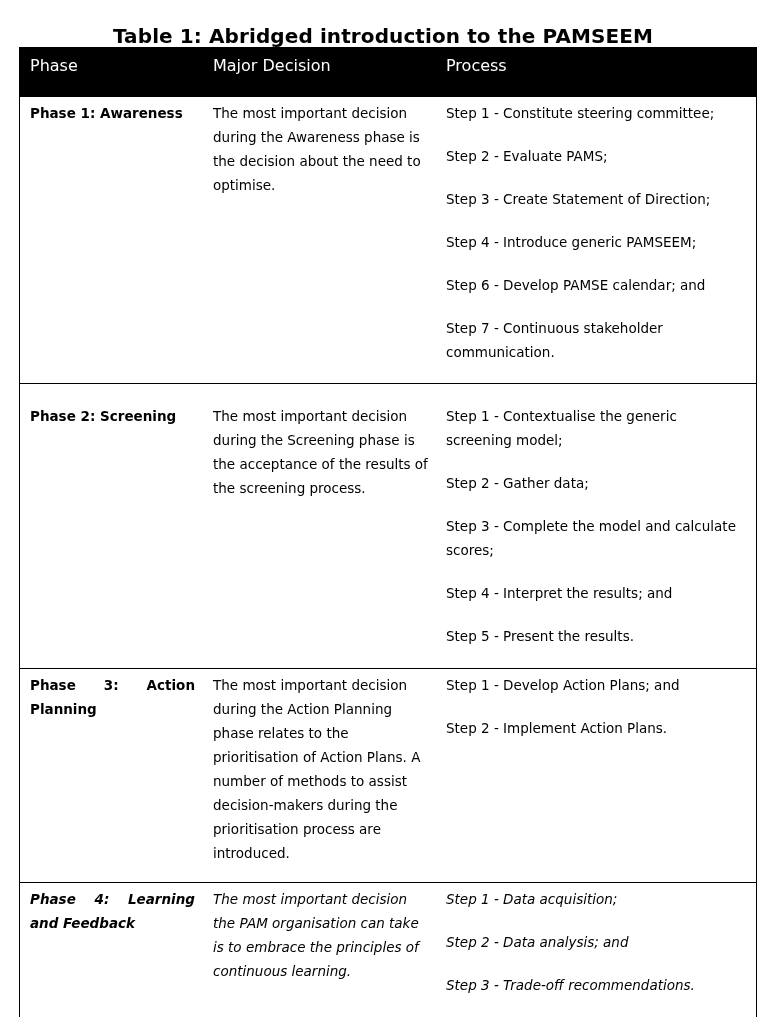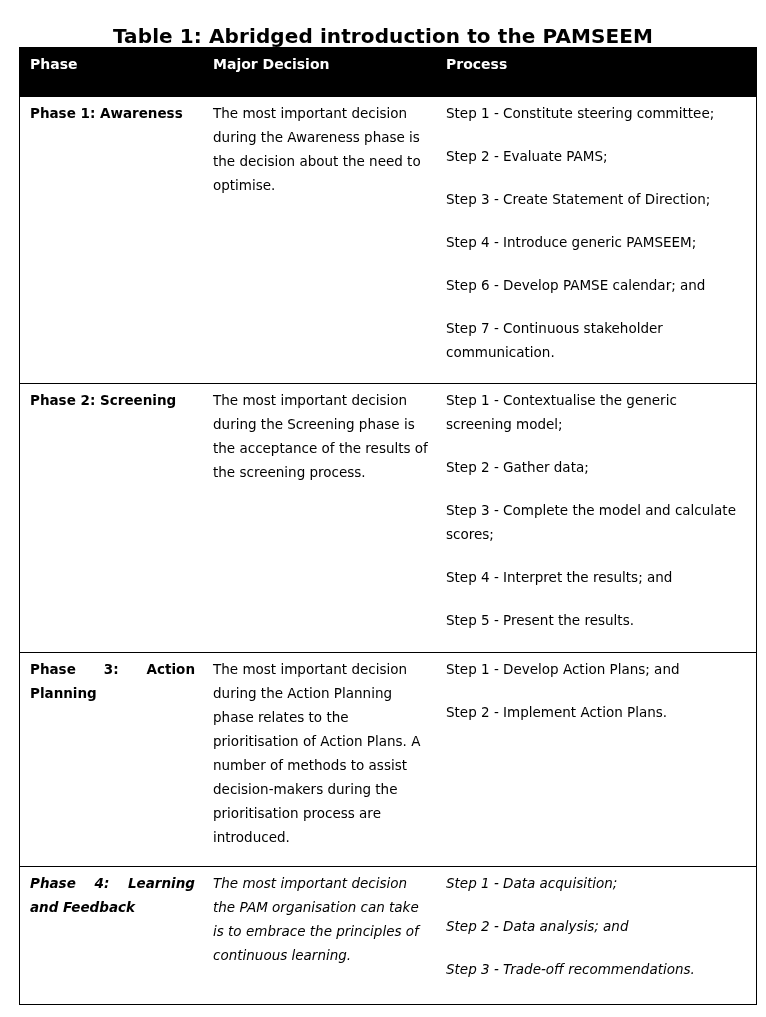--- a/index.html
+++ b/index.html
@@ -32,22 +32,22 @@
       width: 738px;
       border-left: 1px solid #000;
       border-right: 1px solid #000;
       box-sizing: border-box;
     }
     .thead {
       background: #000;
       color: #fff;
       height: 50px;
       display: flex;
-      font-weight: bold;
-      font-size: 14px;
+      font-weight: normal;
+      font-size: 16px;
     }
     .thead .th {
       padding-top: 9px;
       box-sizing: border-box;
     }
     .col1 { width: 183px; padding-left: 10px; box-sizing: border-box; }
     .col2 { width: 234px; padding-left: 10px; box-sizing: border-box; }
     .col3 { flex: 1; padding-left: 9px; padding-right: 20px; box-sizing: border-box; }
     .row {
       display: flex;
@@ -60,21 +60,21 @@
     .phase-label {
       font-weight: bold;
       text-align: justify;
       text-align-last: left;
       padding-right: 8px;
     }
     .decision { padding-right: 6px; }
     .step { margin: 0 0 19px 0; }
     .step:last-child { margin-bottom: 0; }
     .row-1 { height: 287px; }
-    .row-2 { height: 269px; }
+    .row-2 { height: 269px; margin-top: 16px; }
     .row-3 { height: 214px; }
     .row-4 { height: 138px; font-style: italic; }
   </style>
 </head>
 <body>
 
 <div class="caption">Table 1: Abridged introduction to the PAMSEEM</div>
 
 <div class="table">
   <div class="thead">

